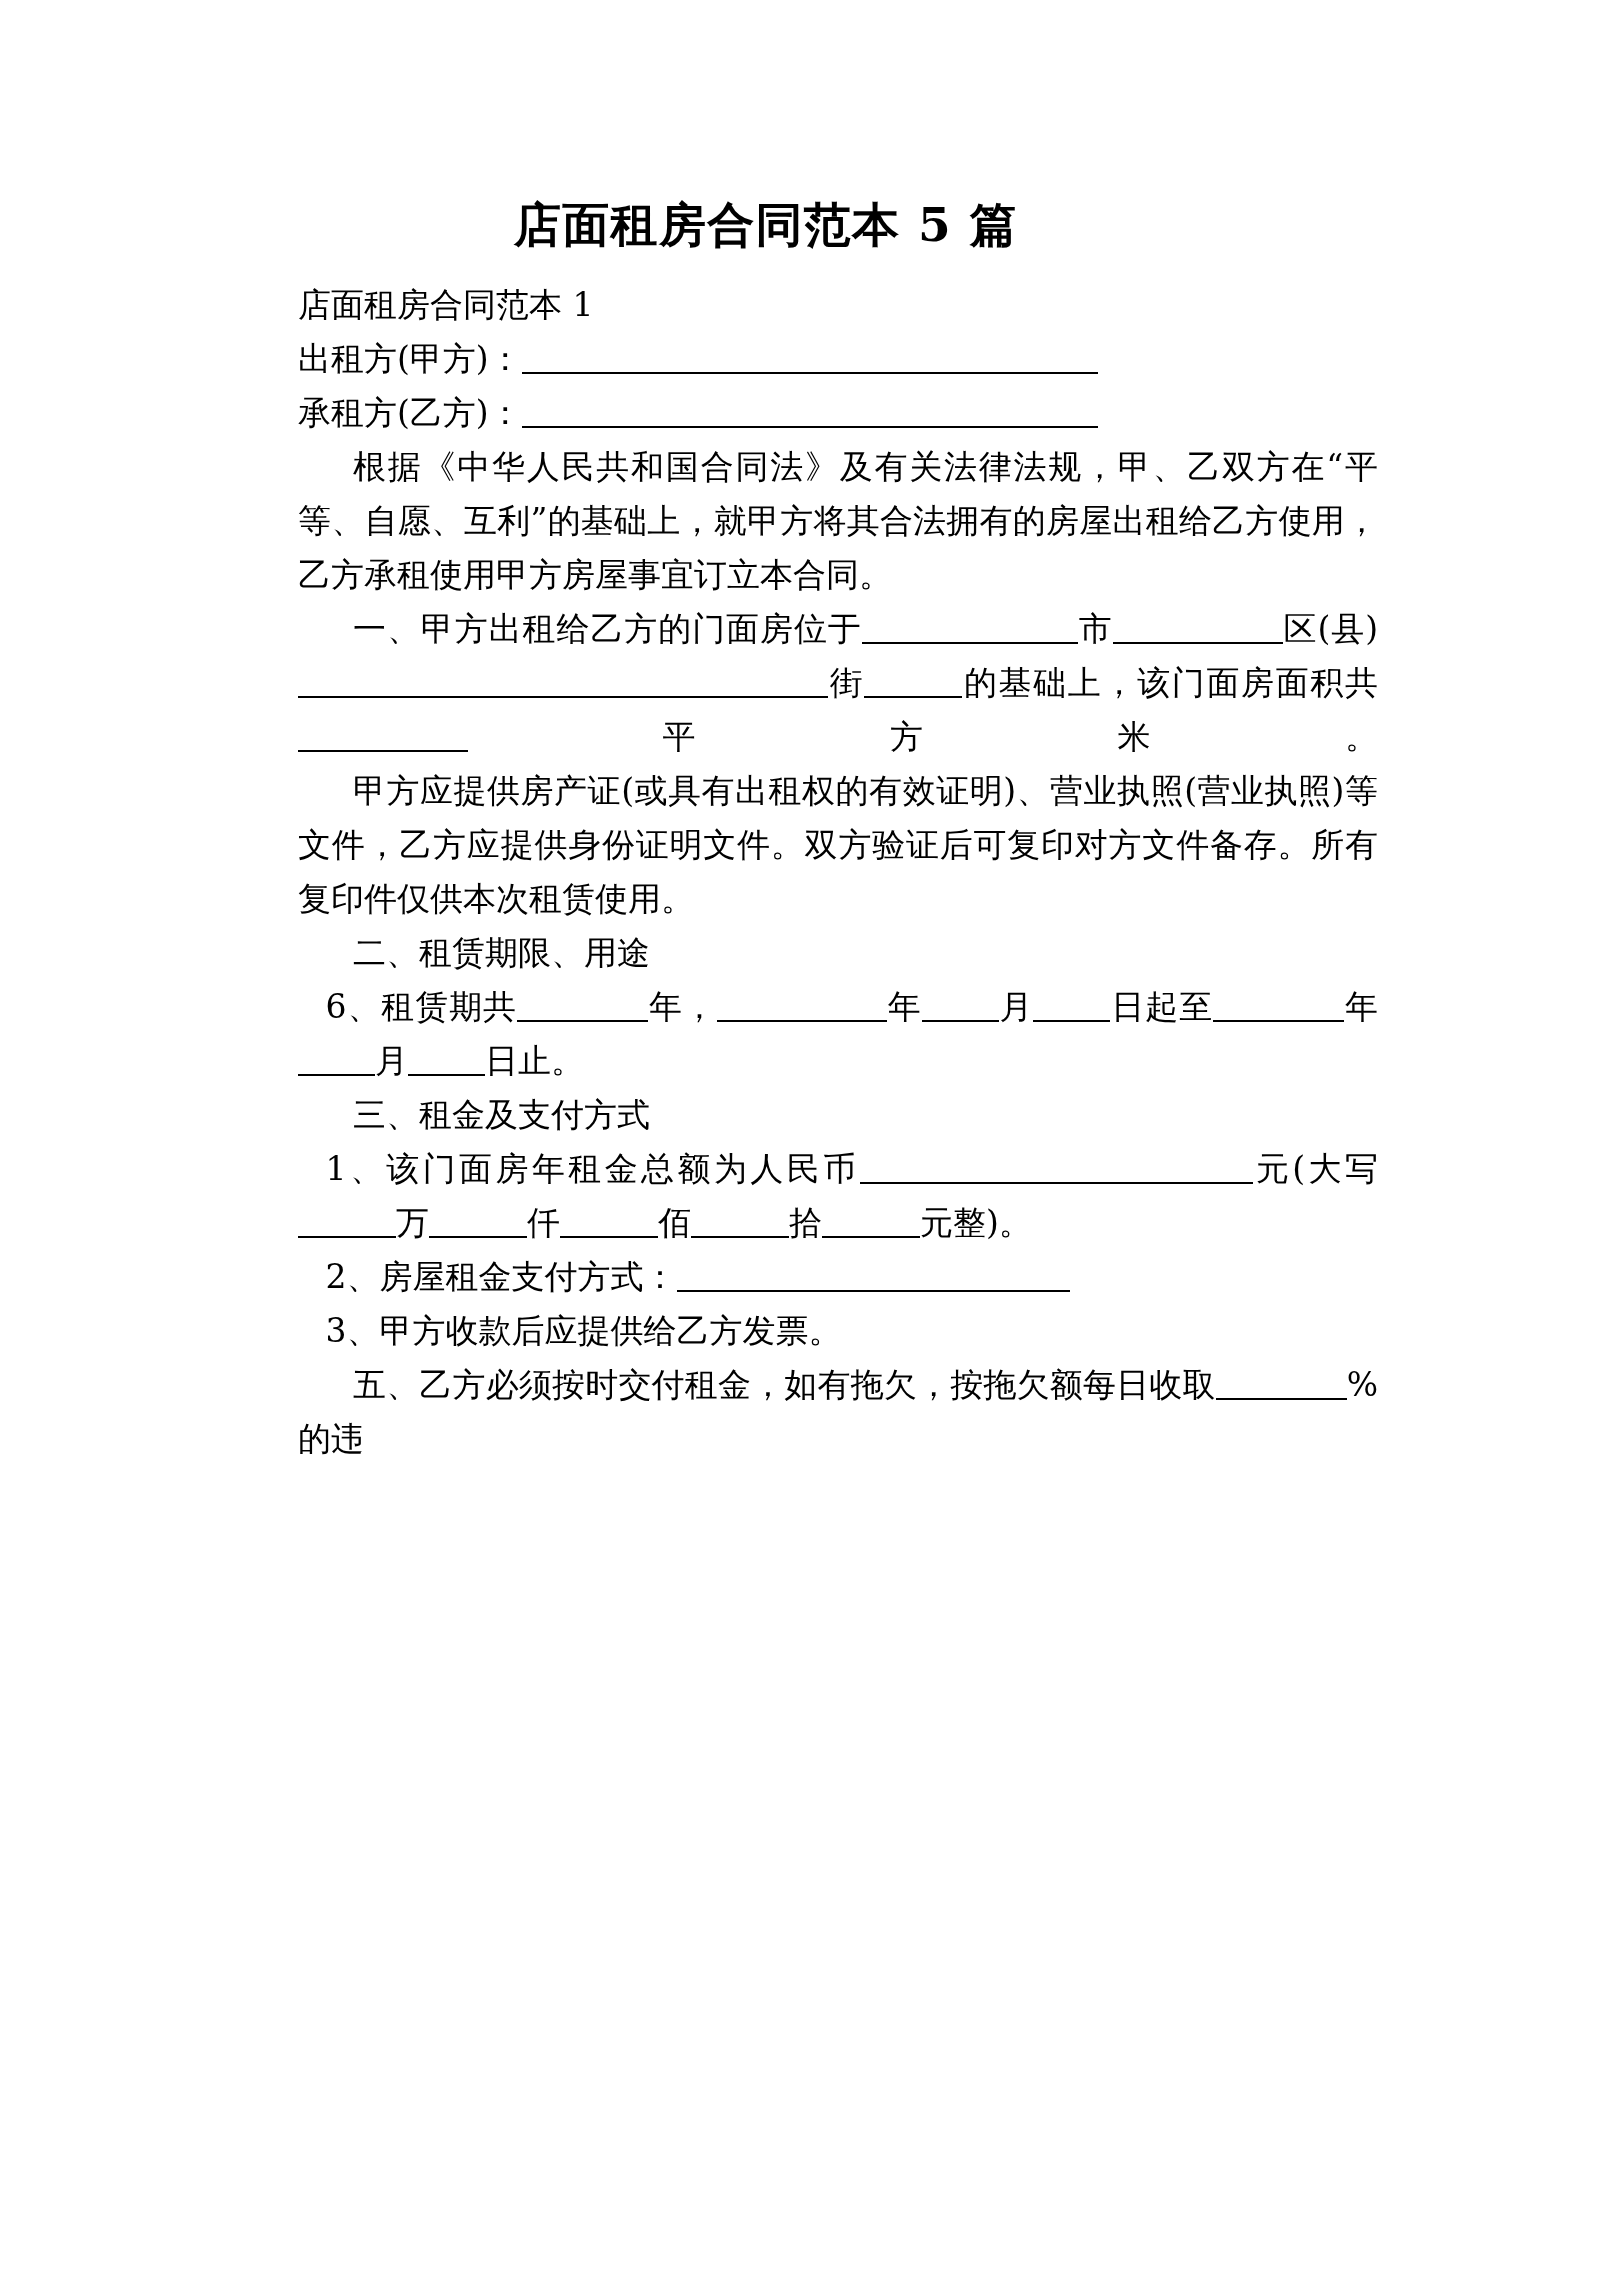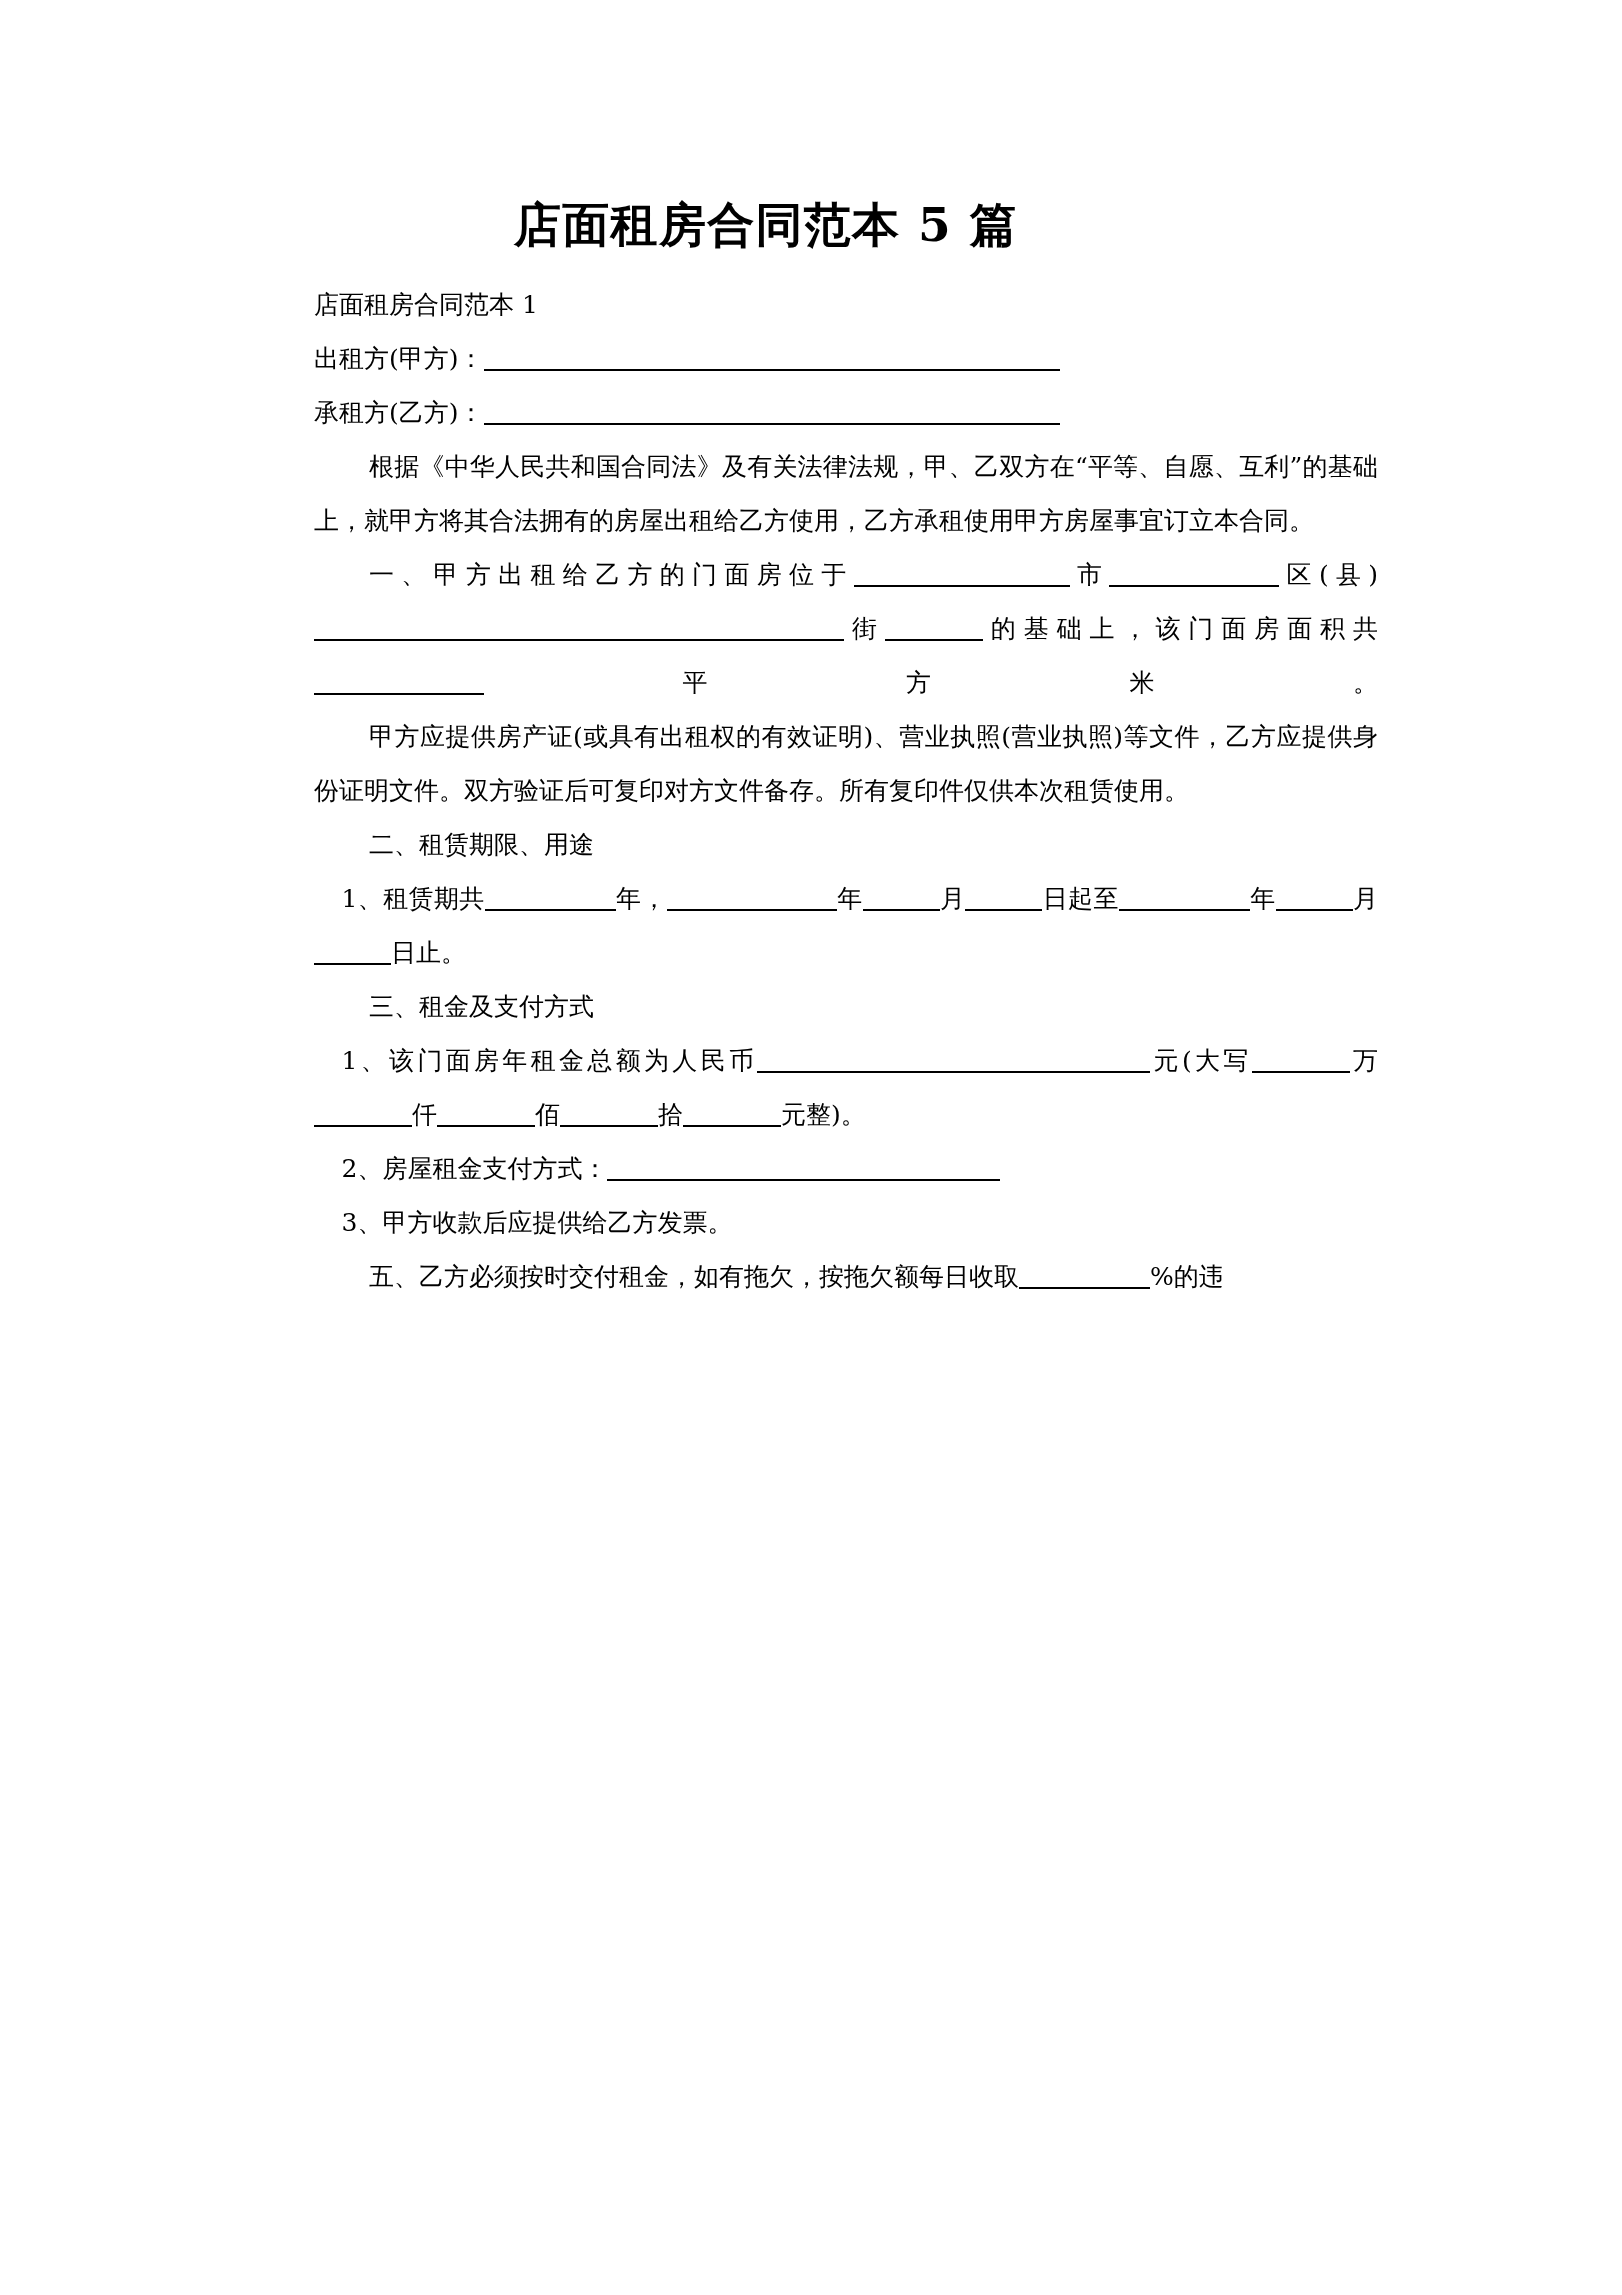--- a/index.html
+++ b/index.html
@@ -35,22 +35,22 @@
     padding-right: 52px;
   }
 
   .body-block {
     width: 1080px;
     font-size: 27.5px;
     line-height: 54px;
   }
 
   p.para {
-    margin: 0 0 0 16px;
-    font-size: 25px;
+    margin: 0 0 0 0;
+    font-size: 33px;
     line-height: 54px;
     text-align: justify;
     text-justify: inter-ideograph;
     white-space: normal;
   }
 
   p.indent2 { text-indent: 55px; }
   p.indent1 { text-indent: 27.5px; }
   p.noindent { text-indent: 0; }
 
@@ -94,21 +94,21 @@
     <p class="para noindent"><span>承租方(乙方)：</span><span class="blank b-6xl"></span></p>
 
     <p class="para indent2">根据《中华人民共和国合同法》及有关法律法规，甲、乙双方在“平等、自愿、互利”的基础上，就甲方将其合法拥有的房屋出租给乙方使用，乙方承租使用甲方房屋事宜订立本合同。</p>
 
     <p class="para indent2 stretch"><span>一、甲方出租给乙方的门面房位于</span><span class="blank b-xxl"></span><span>市</span><span class="blank b-xl"></span><span>区(县)</span><span class="blank b-5xl"></span><span>街</span><span class="blank b-m"></span><span>的基础上，该门面房面积共</span><span class="blank b-xl"></span><span>平方米。</span></p>
 
     <p class="para indent2">甲方应提供房产证(或具有出租权的有效证明)、营业执照(营业执照)等文件，乙方应提供身份证明文件。双方验证后可复印对方文件备存。所有复印件仅供本次租赁使用。</p>
 
     <p class="para indent2">二、租赁期限、用途</p>
 
-    <p class="para indent1"><span>1、租赁期共</span><span class="blank b-l"></span><span>年，</span><span class="blank b-xl"></span><span>年</span><span class="blank b-s"></span><span>月</span><span class="blank b-s"></span><span>日起至</span><span class="blank b-l"></span><span>年</span><span class="blank b-s"></span><span>月</span><span class="blank b-s"></span><span>日止。</span></p>
+    <p class="para indent1"><span>6、租赁期共</span><span class="blank b-l"></span><span>年，</span><span class="blank b-xl"></span><span>年</span><span class="blank b-s"></span><span>月</span><span class="blank b-s"></span><span>日起至</span><span class="blank b-l"></span><span>年</span><span class="blank b-s"></span><span>月</span><span class="blank b-s"></span><span>日止。</span></p>
 
 
 
     <p class="para indent2">三、租金及支付方式</p>
 
     <p class="para indent1"><span>1、该门面房年租金总额为人民币</span><span class="blank b-4xl"></span><span>元(大写</span><span class="blank b-m"></span><span>万</span><span class="blank b-m"></span><span>仟</span><span class="blank b-m"></span><span>佰</span><span class="blank b-m"></span><span>拾</span><span class="blank b-m"></span><span>元整)。</span></p>
 
     <p class="para indent1"><span>2、房屋租金支付方式：</span><span class="blank b-4xl"></span></p>
 
     <p class="para indent1">3、甲方收款后应提供给乙方发票。</p>

